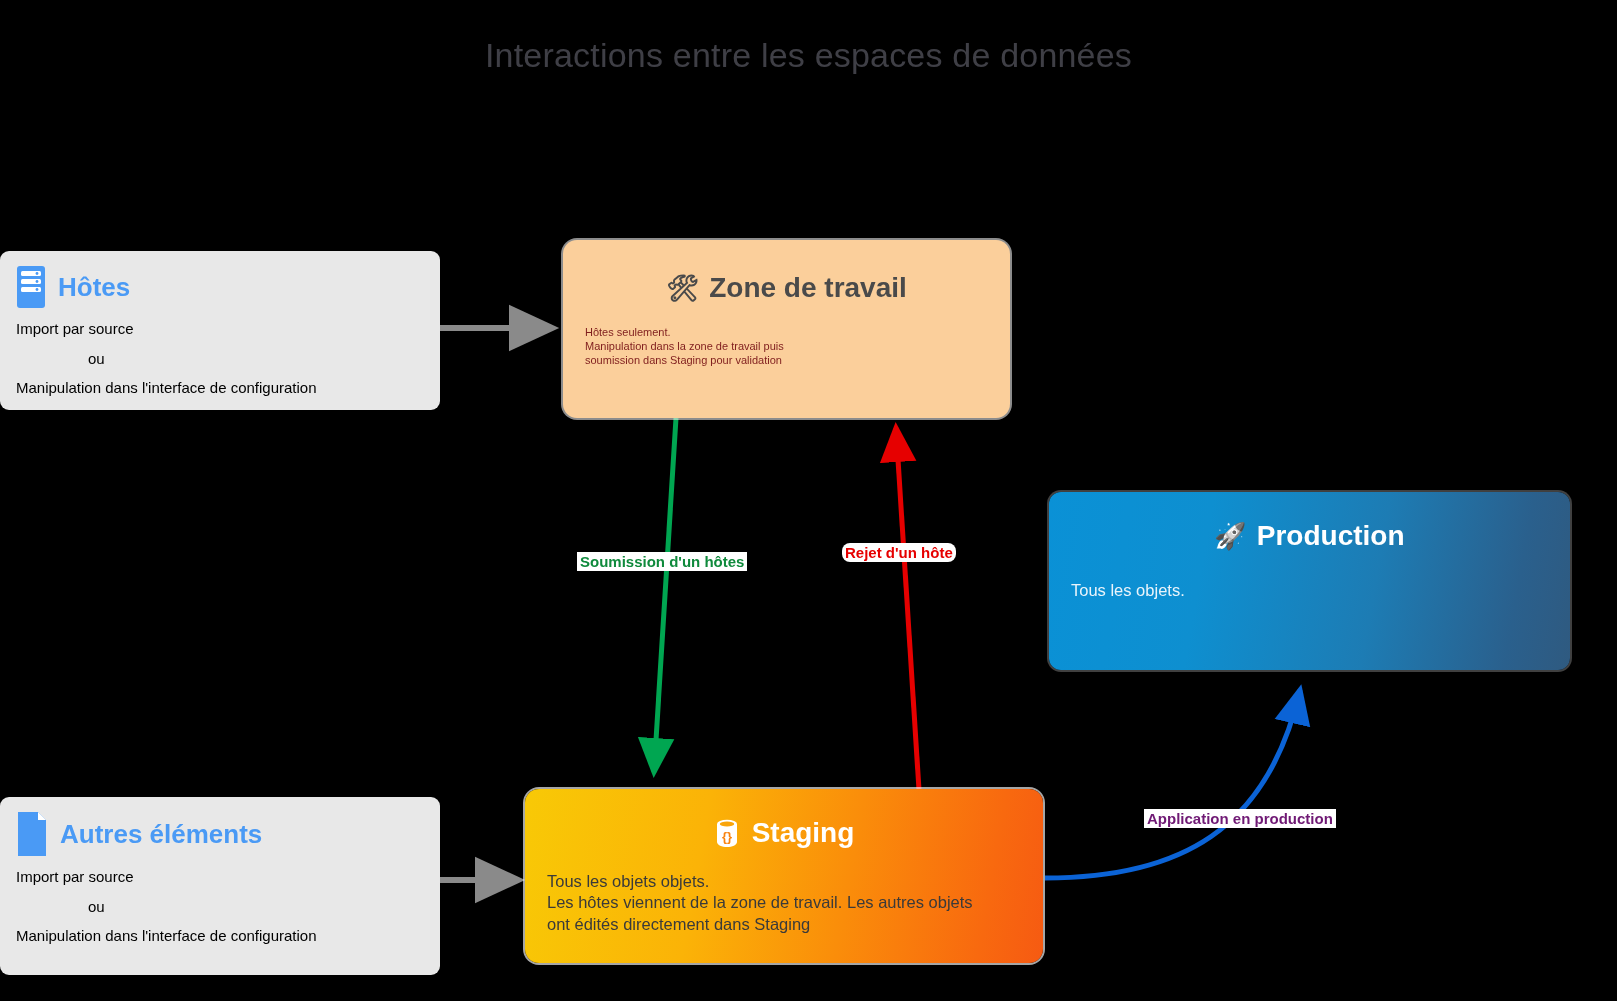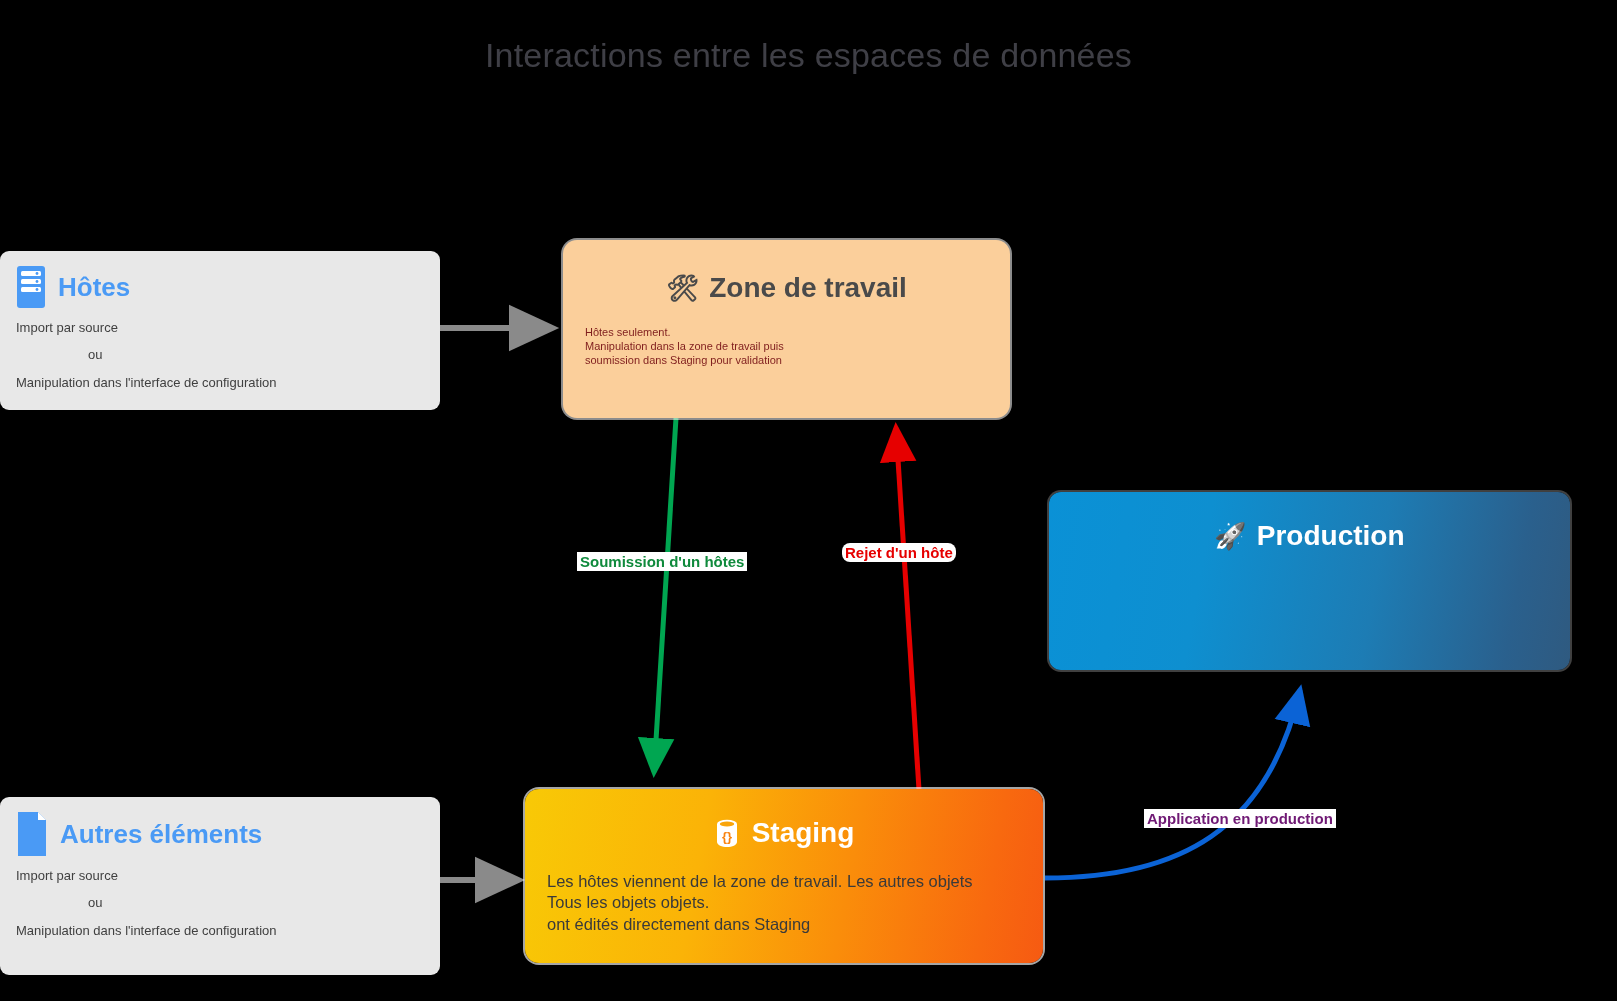--- a/index.html
+++ b/index.html
@@ -53,22 +53,22 @@
     gap: 12px;
     padding: 14px 0 0 16px;
   }
   .node.grey .node-title {
     font-size: 26px;
     font-weight: bold;
     color: #4a9af5;
     line-height: 1;
   }
   .node.grey .node-line {
-    font-size: 13px;
-    color: #404040;
+    font-size: 15px;
+    color: #000000;
     line-height: 1.1;
   }
   .grey-body {
     padding: 6px 16px 0 16px;
   }
   .grey-body .l1 { margin-top: 6px; }
   .grey-body .l2 { margin-top: 13px; padding-left: 72px; }
   .grey-body .l3 { margin-top: 13px; }
 
   
@@ -267,20 +267,21 @@
       <div>soumission dans Staging pour validation</div>
     </div>
   </div>
 
   <div class="node production" style="left:1049px; top:492px; width:521px; height:178px;">
     <div class="node-title">
       <span class="emoji-icon grey-tone">🚀</span>
       <span>Production</span>
     </div>
     <div class="node-body">
+      <div>Tous les objets.</div>
     </div>
   </div>
 
   <div class="node grey" style="left:0px; top:797px; width:440px; height:178px;">
     <div class="node-head">
       <span class="icon-doc">
         <svg width="32" height="46" viewBox="0 0 32 46">
           <path d="M2,1 H22 L30,9 V45 H2 Z" fill="#4a9af5"></path>
           <path d="M22,1 L30,9 H22 Z" fill="#ffffff"></path>
         </svg>
@@ -300,19 +301,19 @@
         <svg width="26" height="30" viewBox="0 0 26 30">
           <path d="M3,6 V24 C3,27 8,29 13,29 C18,29 23,27 23,24 V6 Z" fill="#ffffff"></path>
           <ellipse cx="13" cy="6" rx="10" ry="4.2" fill="#ffffff"></ellipse>
           <ellipse cx="13" cy="6" rx="7.2" ry="2.6" fill="#f9a50b"></ellipse>
           <text x="13" y="23" font-size="13" font-family="Liberation Sans, sans-serif" fill="#f9820d" text-anchor="middle" font-weight="bold">{}</text>
         </svg>
       </span>
       <span>Staging</span>
     </div>
     <div class="node-body">
+      <div>Tous les objets objets.</div>
       <div>Les hôtes viennent de la zone de travail. Les autres objets</div>
-      <div>Tous les objets objets.</div>
       <div>ont édités directement dans Staging</div>
     </div>
   </div>
 
 </div>
 
 </body></html>

